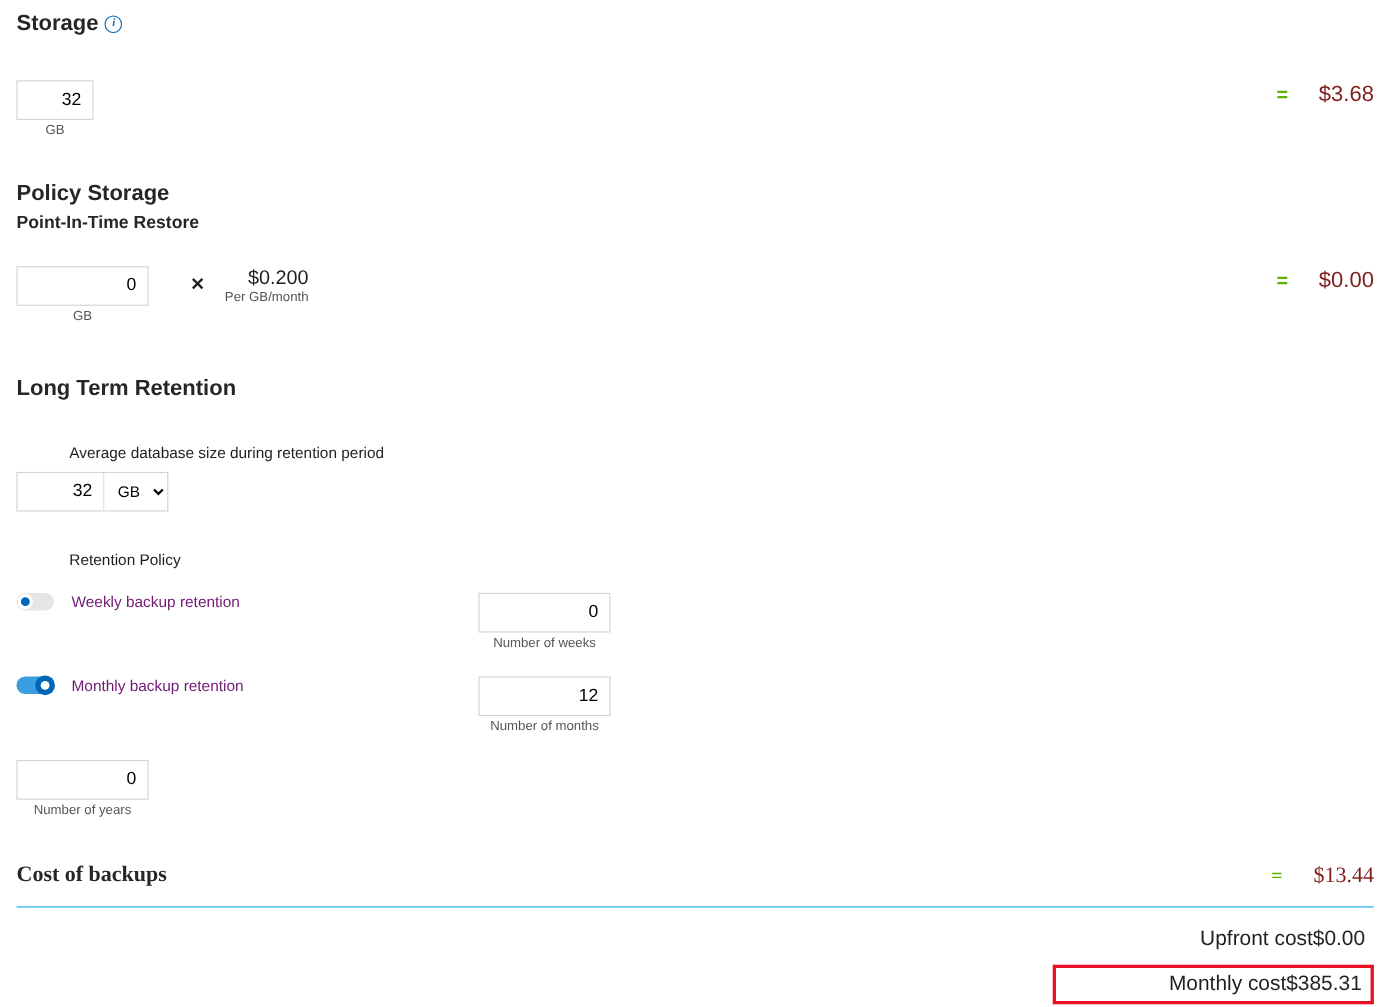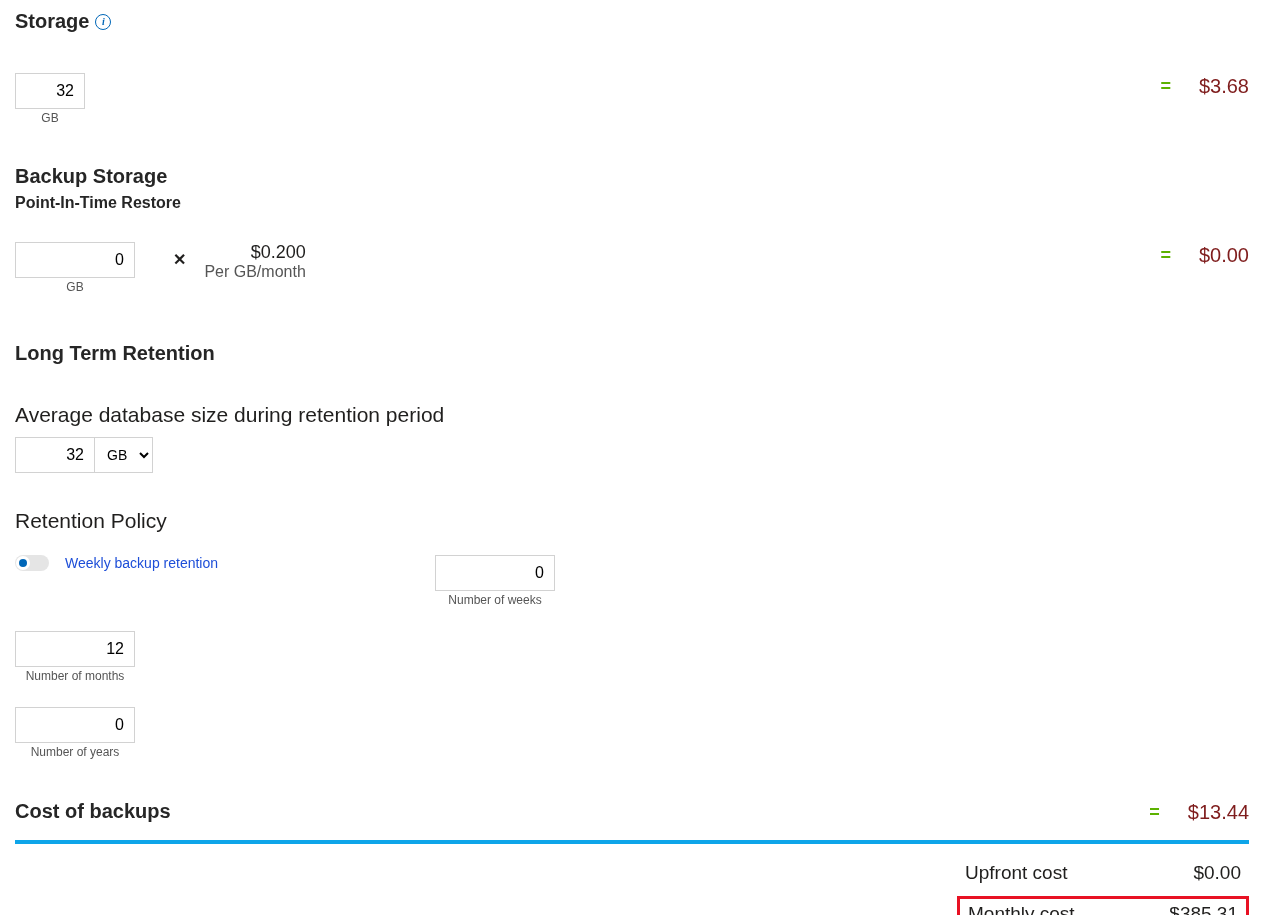--- a/index.html
+++ b/index.html
@@ -74,25 +74,26 @@
   }
   .mult {
     font-size: 16px;
     font-weight: 700;
     align-self: center;
     margin: 0 18px 0 38px;
     padding-bottom: 18px;
   }
   .rate-col { text-align: right; padding-bottom: 0; }
   .rate-val { font-size: 18px; }
-  .rate-lbl { font-size: 16px; color: #555; }
+  .rate-lbl { font-size: 12px; color: #555; }
   .subheader {
-    font-size: 21px;
+    font-size: 14px;
     font-weight: 600;
     margin-top: 26px;
+    margin-left: 48px;
   }
   .select-wrap { display: flex; gap: 0; margin-top: 10px; }
   select.un {
     height: 36px;
     border: 1px solid #d2d2d2;
     border-left: none;
     font-size: 14px;
     padding: 0 8px;
     background: #fff;
     font-family: inherit;
@@ -154,51 +155,52 @@
     border-radius:50%;
     background:#0067b8;
     display:flex;
     align-items:center;
     justify-content:center;
   }
   .toggle.on .knob-inner::after{
     content:"";
     width:8px;height:8px;border-radius:50%;background:#fff;
   }
-  .toggle-label { font-size: 14px; color: #1d4ed8; }
+  .toggle-label { font-size: 14px; color: #701a75; }
   .policy-input { display:flex; flex-direction:column; align-items:center; }
   .policy-input input {
     width: 120px;
     height: 36px;
     border: 1px solid #d2d2d2;
     text-align: right;
     padding: 0 10px;
     font-size: 16px;
     font-family: inherit;
   }
   .policy-sublabel { font-size: 12px; color:#555; margin-top:2px; }
   .cost-backup-row {
     display:flex;
     align-items:center;
     margin-top: 40px;
     padding-bottom: 16px;
-    border-bottom: 4px solid #0ea5e9;
+    border-bottom: 1px solid #0ea5e9;
+    font-family: Liberation Serif, serif;
   }
   .summary {
     margin-top: 14px;
     display:flex;
     flex-direction:column;
     align-items:flex-end;
     gap:8px;
   }
   .summary-row {
     display:flex;
     align-items:center;
     width: 292px;
-    justify-content: space-between;
+    justify-content: flex-end;
     padding: 4px 8px;
     font-size: 19px;
   }
   .summary-row.box {
     border: 3px solid #e81123;
   }
   .summary-label { font-weight: 400; }
   .summary-val { font-weight: 400; }
   .spacer-40 { height: 40px; }
 </style>
@@ -217,21 +219,21 @@
   </div>
   <div class="right-price">
     <span class="eq">=</span>
     <span class="price">$3.68</span>
   </div>
 </div>
 
 <div class="spacer-40"></div>
 
 <h2 class="section">
-  <span>Backup Storage</span>
+  <span>Policy Storage</span>
 </h2>
 <h3 class="sub">Point-In-Time Restore</h3>
 
 <div class="row tight" style="margin-top:30px;">
   <div class="input-wrap">
     <input class="num wide" type="text" value="0" style="">
     <span class="unit-lbl">GB</span>
   </div>
   <span class="mult">✕</span>
   <div class="rate-col">
@@ -266,20 +268,26 @@
     </div>
     <span class="toggle-label">Weekly backup retention</span>
   </div>
   <div class="policy-input">
     <input type="text" value="0" style="">
     <span class="policy-sublabel">Number of weeks</span>
   </div>
 </div>
 
 <div class="policy-row" style="margin-top:24px;">
+  <div class="toggle-area">
+    <div class="toggle on">
+      <span class="knob-inner"></span>
+    </div>
+    <span class="toggle-label">Monthly backup retention</span>
+  </div>
   <div class="policy-input">
     <input type="text" value="12" style="">
     <span class="policy-sublabel">Number of months</span>
   </div>
 </div>
 
 <div class="policy-row" style="margin-top:24px;">
   <div class="policy-input">
     <input type="text" value="0" style="">
     <span class="policy-sublabel">Number of years</span>

